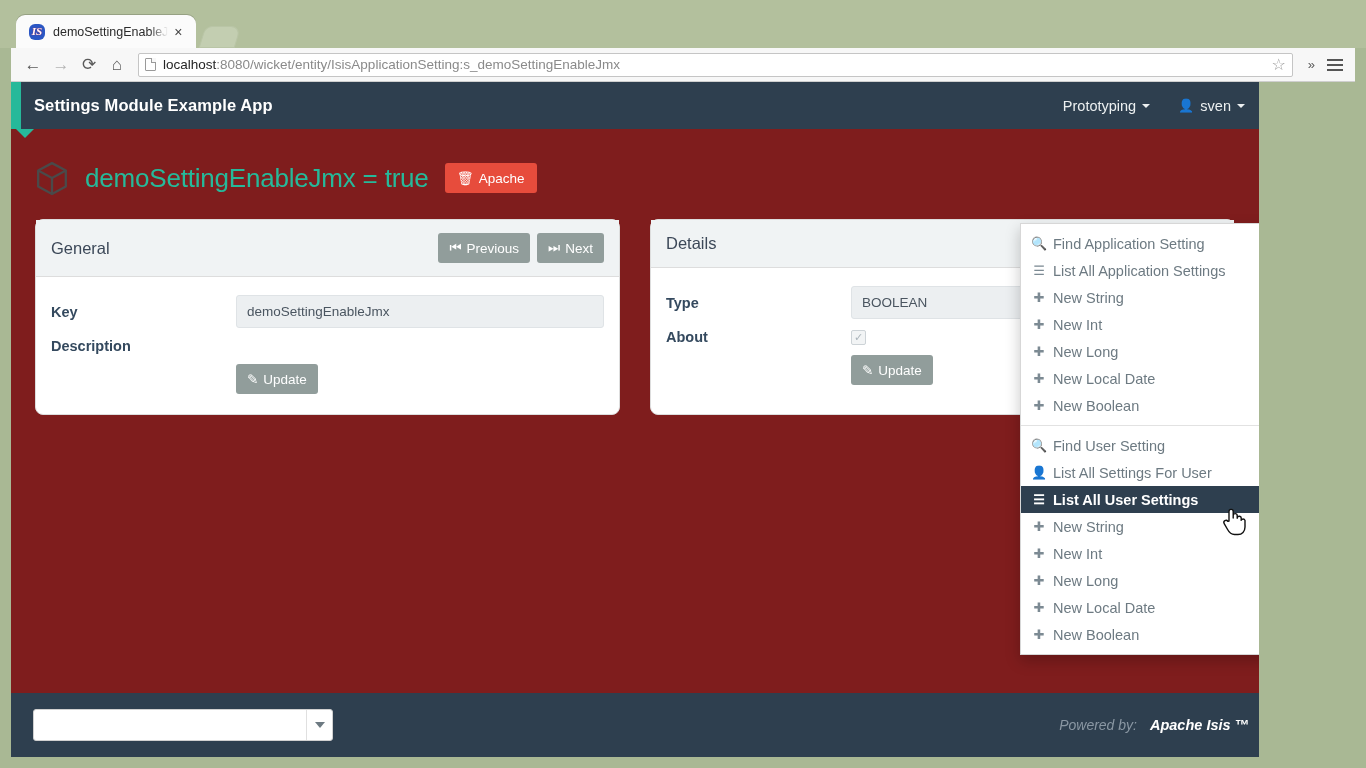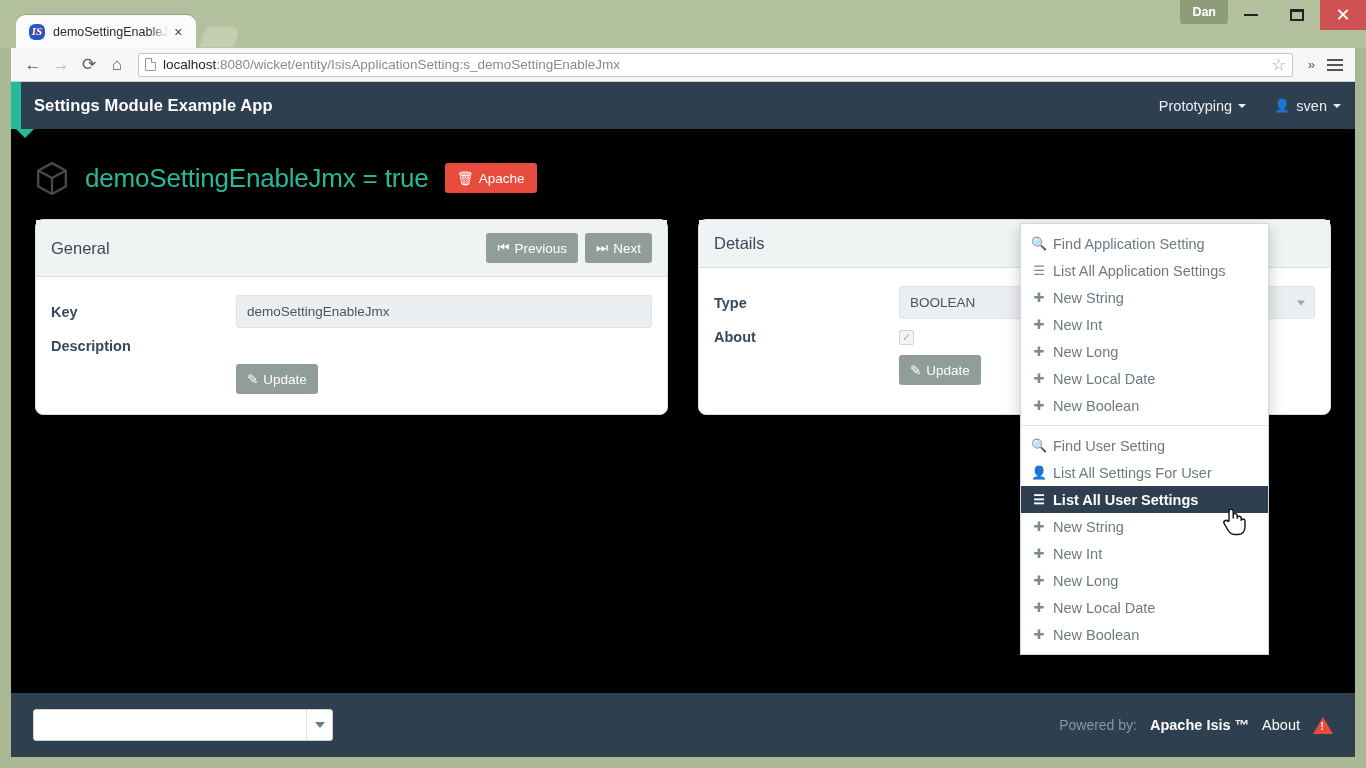--- a/index.html
+++ b/index.html
@@ -87,22 +87,22 @@
   .omni-doc::after { content:""; position:absolute; right:-1px; top:-1px; width:4px; height:4px; background:#f7f7f7; border-left:1px solid #9a9a9a; border-bottom:1px solid #9a9a9a; }
   .url { font-size: 13.5px; color: #8a8a8a; white-space: nowrap; overflow: hidden; }
   .url b { color: #252525; font-weight: normal; }
   .star { font-size: 16px; color: #9a9a9a; margin-left: auto; padding-left: 8px; }
   .chev { font-size: 13px; color: #5a5a5a; padding: 0 8px; }
   .hamburger { width: 16px; display: flex; flex-direction: column; gap: 3px; margin-left: 4px; margin-right: 4px; }
   .hamburger i { display: block; height: 2px; background: #555; }
 
   
   .viewport {
-    position: absolute; left: 11px; top: 82px; width: 1344px; height: 675px;
-    background: #000000; overflow: hidden;
+    position: absolute; left: 11px; top: 82px; width: 1248px; height: 675px;
+    background: #7f1d1d; overflow: hidden;
   }
 
   
   .navbar {
     position: relative; height: 47px; background: #2e3f4f;
     display: flex; align-items: stretch;
   }
   .brandbar { width: 10px; background: #26b99a; position: relative; flex: none; }
   .brandbar::after {
     content:""; position:absolute; left: 5px; bottom: -9px;
@@ -194,21 +194,21 @@
   }
   .footer-select .sel-caret {
     position: absolute; right: 0; top: 0; bottom: 0; width: 26px;
     border-left: 1px solid #e0e0e0;
     display: flex; align-items: center; justify-content: center;
   }
   .footer-select .sel-caret i {
     width: 0; height: 0; border-left: 5px solid transparent; border-right: 5px solid transparent;
     border-top: 6px solid #6d7a82; display: block;
   }
-  .footer-right { margin-left: auto; display: flex; align-items: center; gap: 13px; }
+  .footer-right { margin-left: auto; display: flex; align-items: center; gap: 13px; font-style: italic; }
   .powered { color: #8a97a3; font-size: 14px; }
   .isis { color: #fff; font-size: 14.5px; font-weight: bold; }
   .about { color: #fff; font-size: 14.5px; }
   .warn-tri {
     width: 0; height: 0; border-left: 10px solid transparent; border-right: 10px solid transparent;
     border-bottom: 17px solid #e74c3c; position: relative;
   }
   .warn-tri::after { content:"!"; position:absolute; left:-2.5px; top:4px; color:#fff; font-size:10px; font-weight:bold; }
 
   
@@ -220,30 +220,20 @@
 <div class="os-window">
 
   <div class="titlebar">
     <div class="tabstrip">
       <div class="tab-active">
         <span class="favicon">IS</span>
         <span class="tab-title">demoSettingEnableJ</span>
         <span class="tab-close">×</span>
       </div>
       <div class="tab-new"></div>
-    </div>
-    <div class="wincontrols">
-      <div class="user-chip">Dan</div>
-      <div class="wbtn">
-          <span class="glyph min-glyph"></span>
-        </div>
-      <div class="wbtn">
-          <span class="glyph max-glyph"></span>
-        </div>
-      <div class="close-btn">✕</div>
     </div>
   </div>
 
   <div class="toolbar">
     <div class="navbtn">←</div>
     <div class="navbtn dim">→</div>
     <div class="navbtn">⟳</div>
     <div class="navbtn">⌂</div>
     <div class="omnibox">
       <span class="omni-doc"></span>

